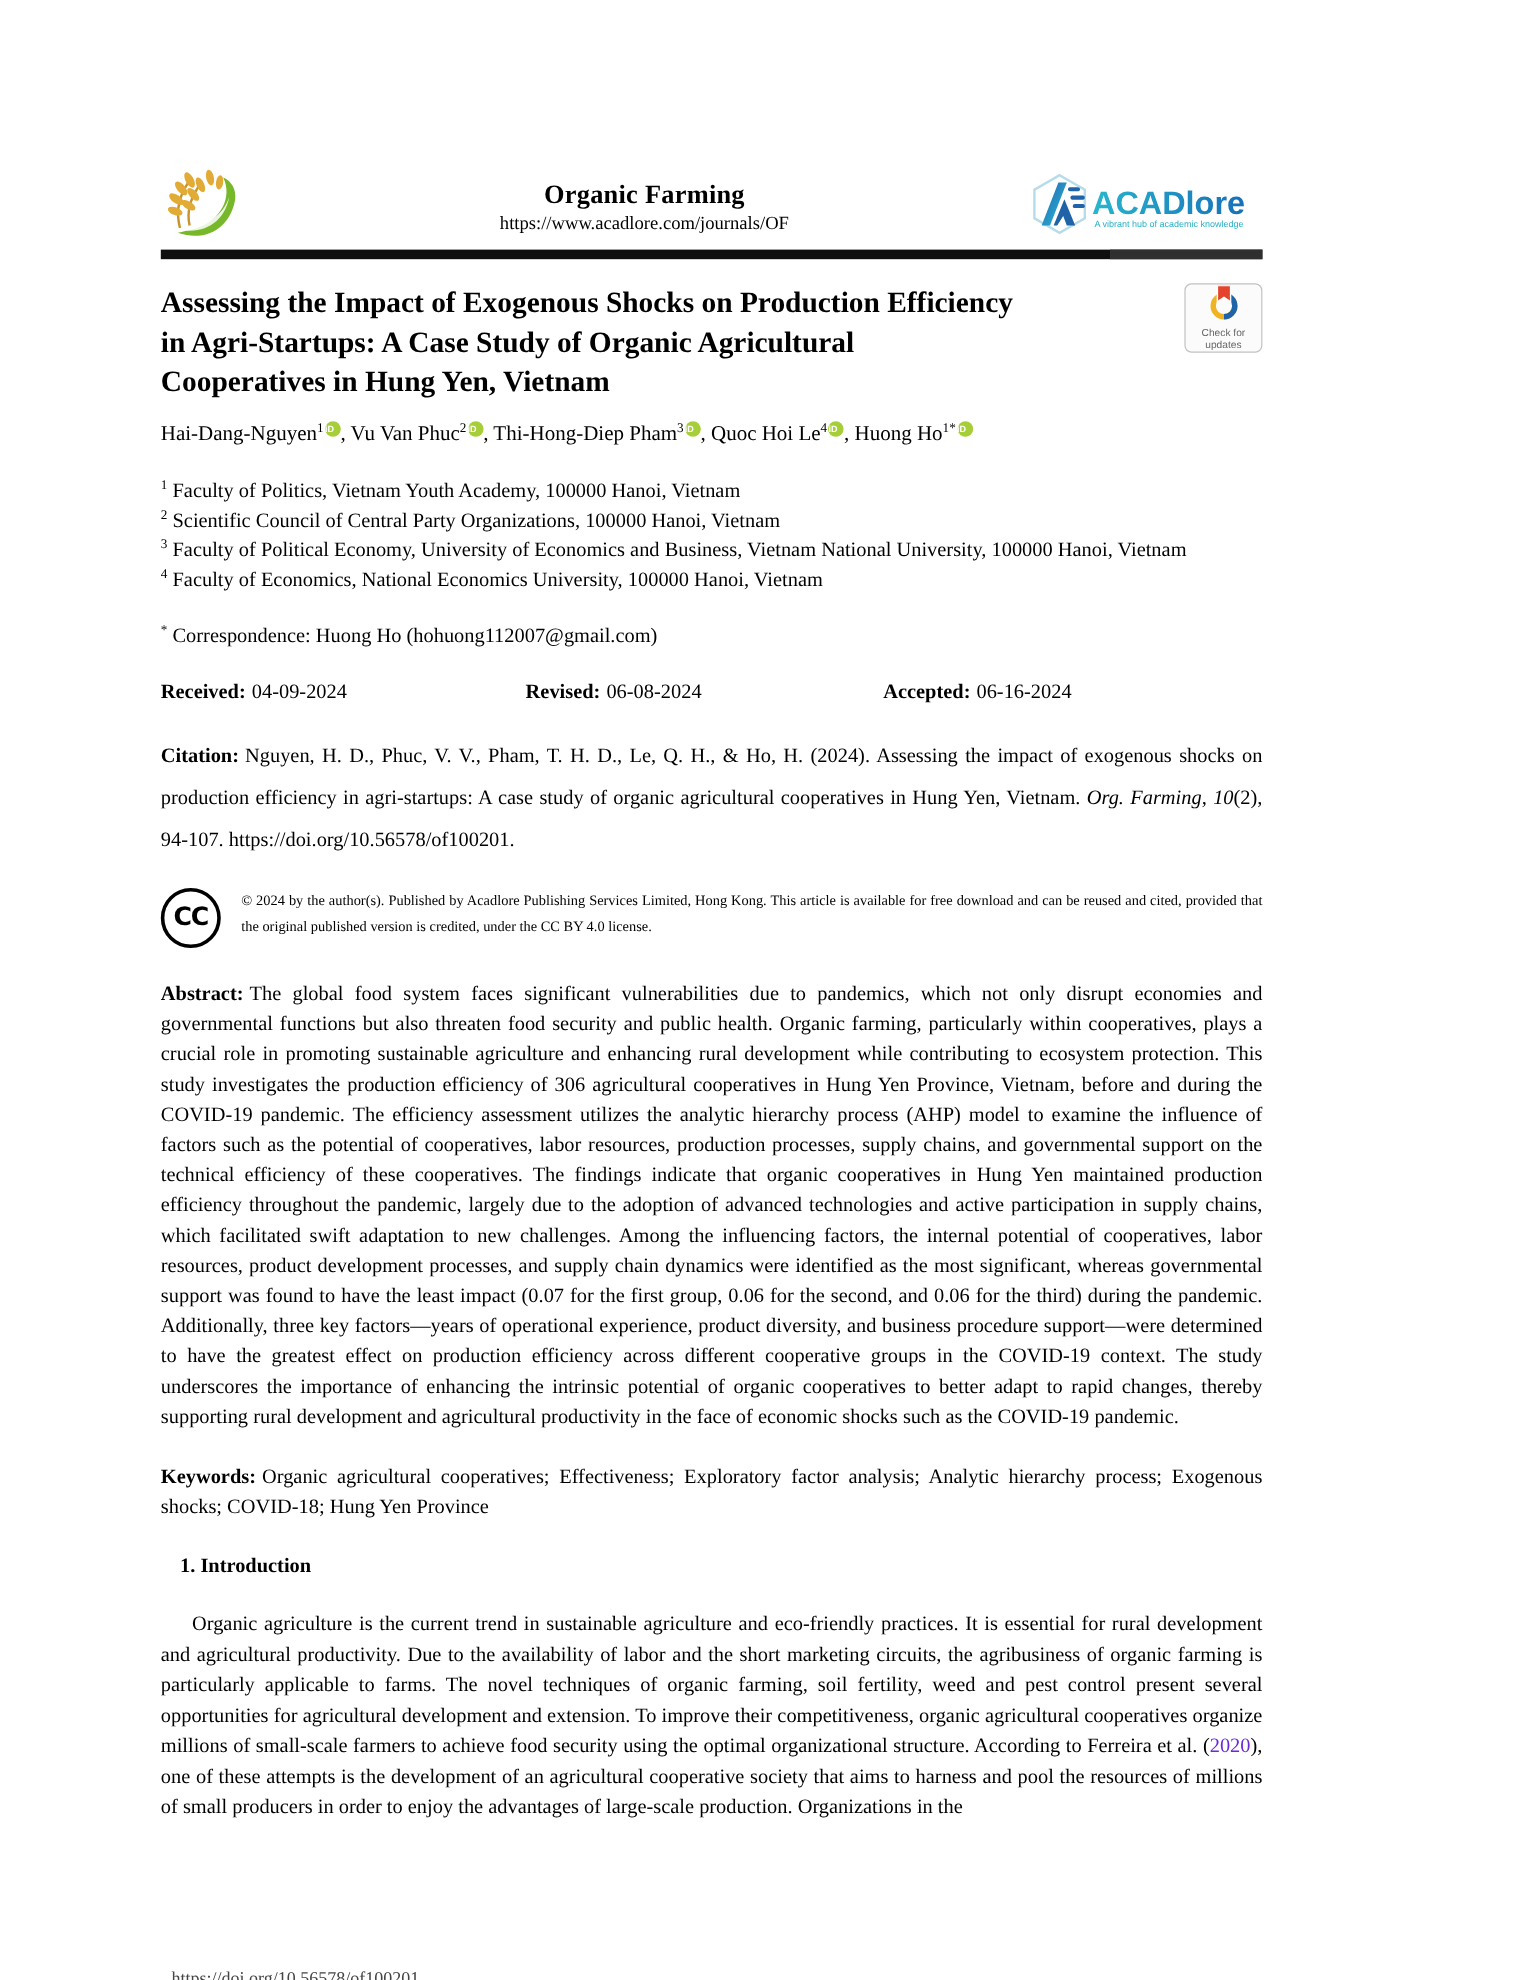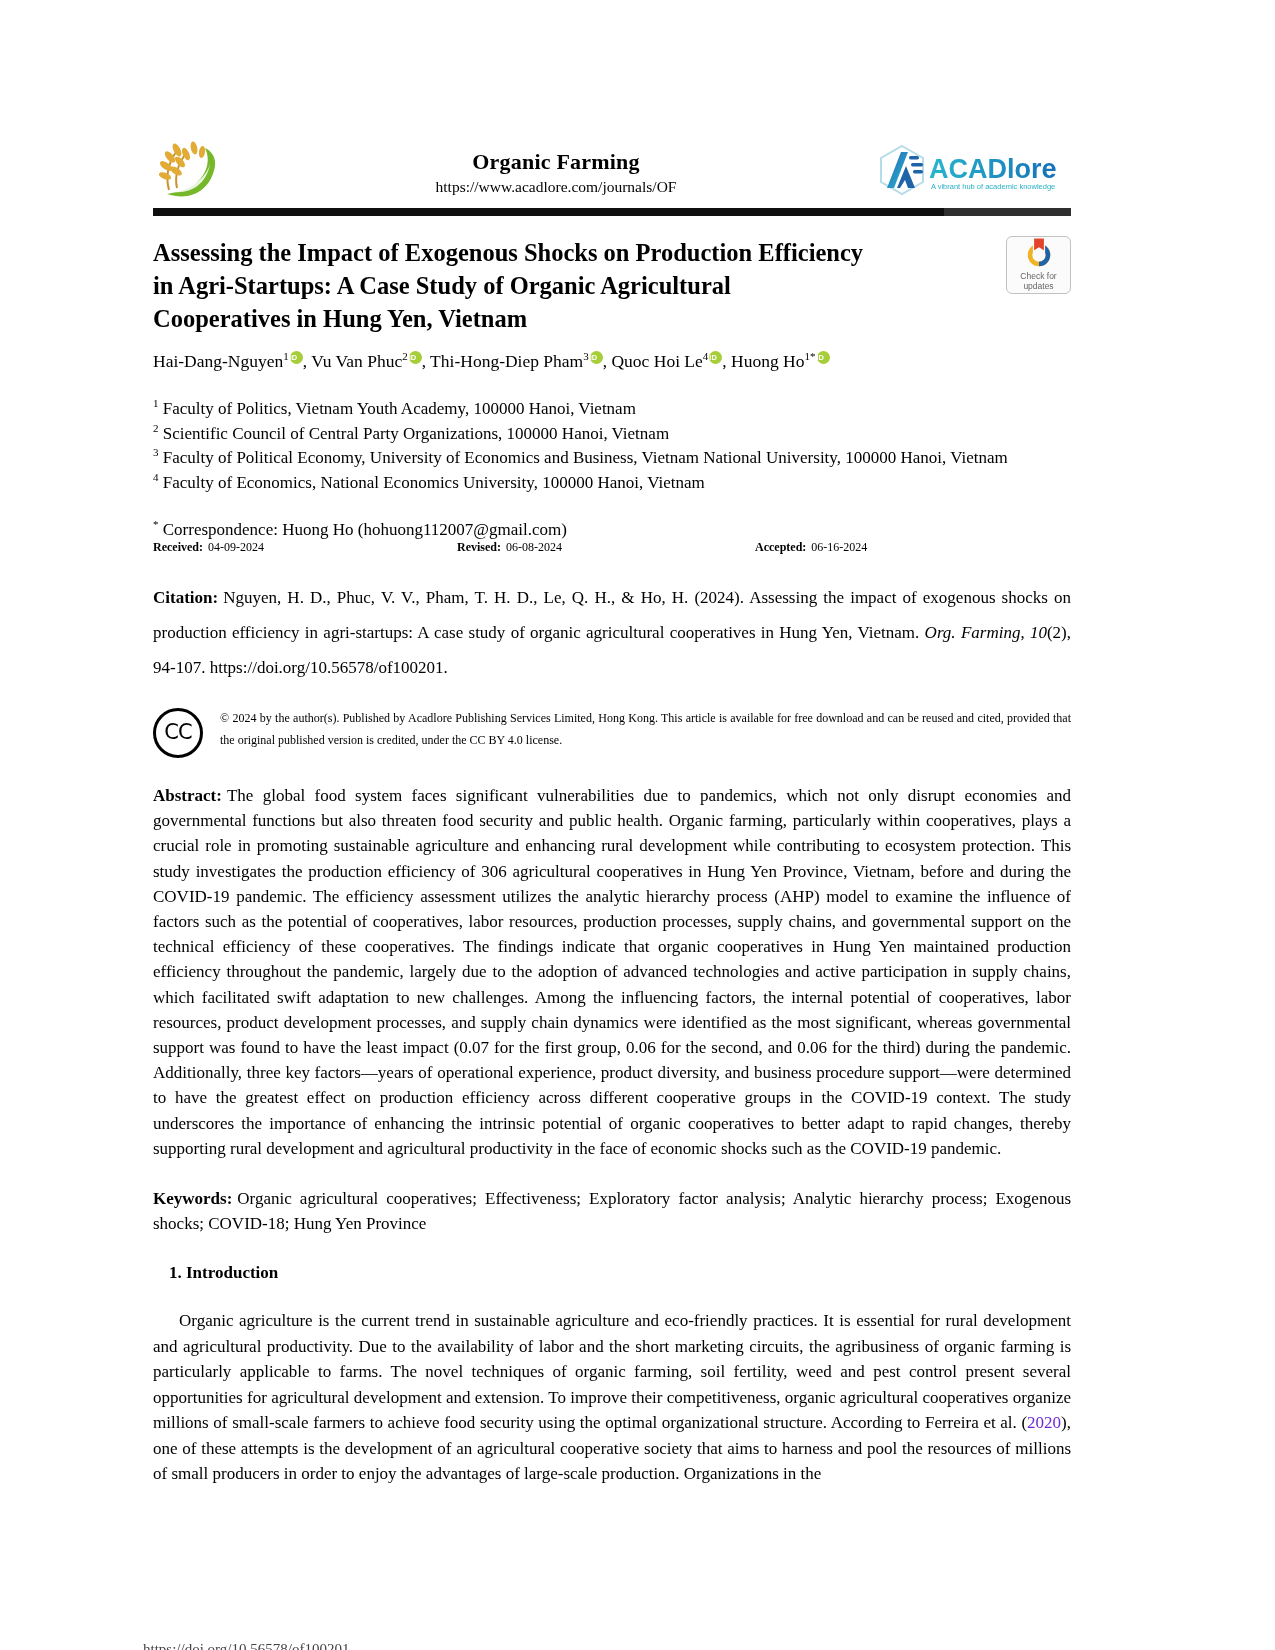--- a/index.html
+++ b/index.html
@@ -1,18 +1,18 @@
 <!DOCTYPE html>
 <html><head>
 <meta charset="utf-8">
 <style>
   html,body{margin:0;padding:0;background:#e8e8e8;}
   .page{position:relative;width:1275px;height:1650px;background:#ffffff;overflow:hidden;
         font-family:"Liberation Serif",serif;color:#000;margin:0 auto;}
-  .content{position:absolute;left:153px;top:140px;width:918px;}
+  .content{position:absolute;left:134px;top:140px;width:918px;}
 
   
   .journal-header{display:flex;align-items:center;height:64px;}
   .logo-left{width:84px;flex:0 0 84px;}
   .header-center{flex:1;text-align:center;}
   .journal-title{font-size:22px;font-weight:bold;letter-spacing:.2px;}
   .journal-url{font-size:15.5px;margin-top:3px;}
   .logo-right{flex:0 0 196px;width:196px;}
   .header-rule{margin-top:4px;height:8px;background:#0f0f0f;position:relative;}
   .rule-right{position:absolute;right:0;top:0;width:127px;height:100%;background:#2f2f2f;}
@@ -27,33 +27,33 @@
   
   .authors{margin-top:16px;font-size:17.5px;}
   sup{font-size:11px;line-height:0;}
   .orcid{display:inline-block;width:13px;height:13px;border-radius:50%;background:#A6CE39;color:#fff;
          font-family:"Liberation Sans",sans-serif;font-size:7.5px;font-weight:bold;text-align:left;
          line-height:13px;vertical-align:super;margin-left:1px;cursor:pointer;}
 
   .affils{margin-top:25px;font-size:17px;line-height:24.5px;}
   .corr{margin-top:25px;font-size:17px;}
 
-  .dates{display:flex;font-size:12px;}
+  .dates{display:flex;margin-top:27px;font-size:17px;}
   .dates .c1{width:304px;}
   .dates .c2{width:298px;}
   .dates .c3{flex:1;}
   .bold{font-weight:bold;margin-right:5px;}
 
   .citation{margin:25px 0 0;font-size:17px;line-height:35px;text-align:justify;}
   .citation i{font-style:italic;}
 
   .license{display:flex;margin-top:23px;gap:17px;align-items:flex-start;}
   .cc-badge{flex:0 0 50px;width:50px;height:50px;border:3.5px solid #000;border-radius:50%;
             display:flex;align-items:center;justify-content:center;box-sizing:border-box;}
-  .cc-badge span{font-family:"DejaVu Sans",sans-serif;font-weight:normal;font-size:21px;letter-spacing:-1px;margin-top:-2px;}
+  .cc-badge span{font-family:"DejaVu Sans",sans-serif;font-weight:bold;font-size:21px;letter-spacing:-1px;margin-top:-2px;}
   .license p{margin:0;font-size:12px;line-height:21.5px;text-align:justify;flex:1;}
 
   .abstract{margin:25px 0 0;font-size:17px;line-height:25.2px;text-align:justify;}
   .keywords{margin:25px 0 0;font-size:17px;line-height:25px;text-align:justify;}
   h2.sec{margin:27px 16px 0;font-size:17px;font-weight:bold;}
   .intro{margin:25px 0 0;font-size:17px;line-height:25.5px;text-align:justify;text-indent:26px;}
   .cite-link{color:#6d28d9;cursor:pointer;}
 
   .footer-doi{position:absolute;left:143px;top:1641px;font-size:15px;color:#444;}
 </style>

